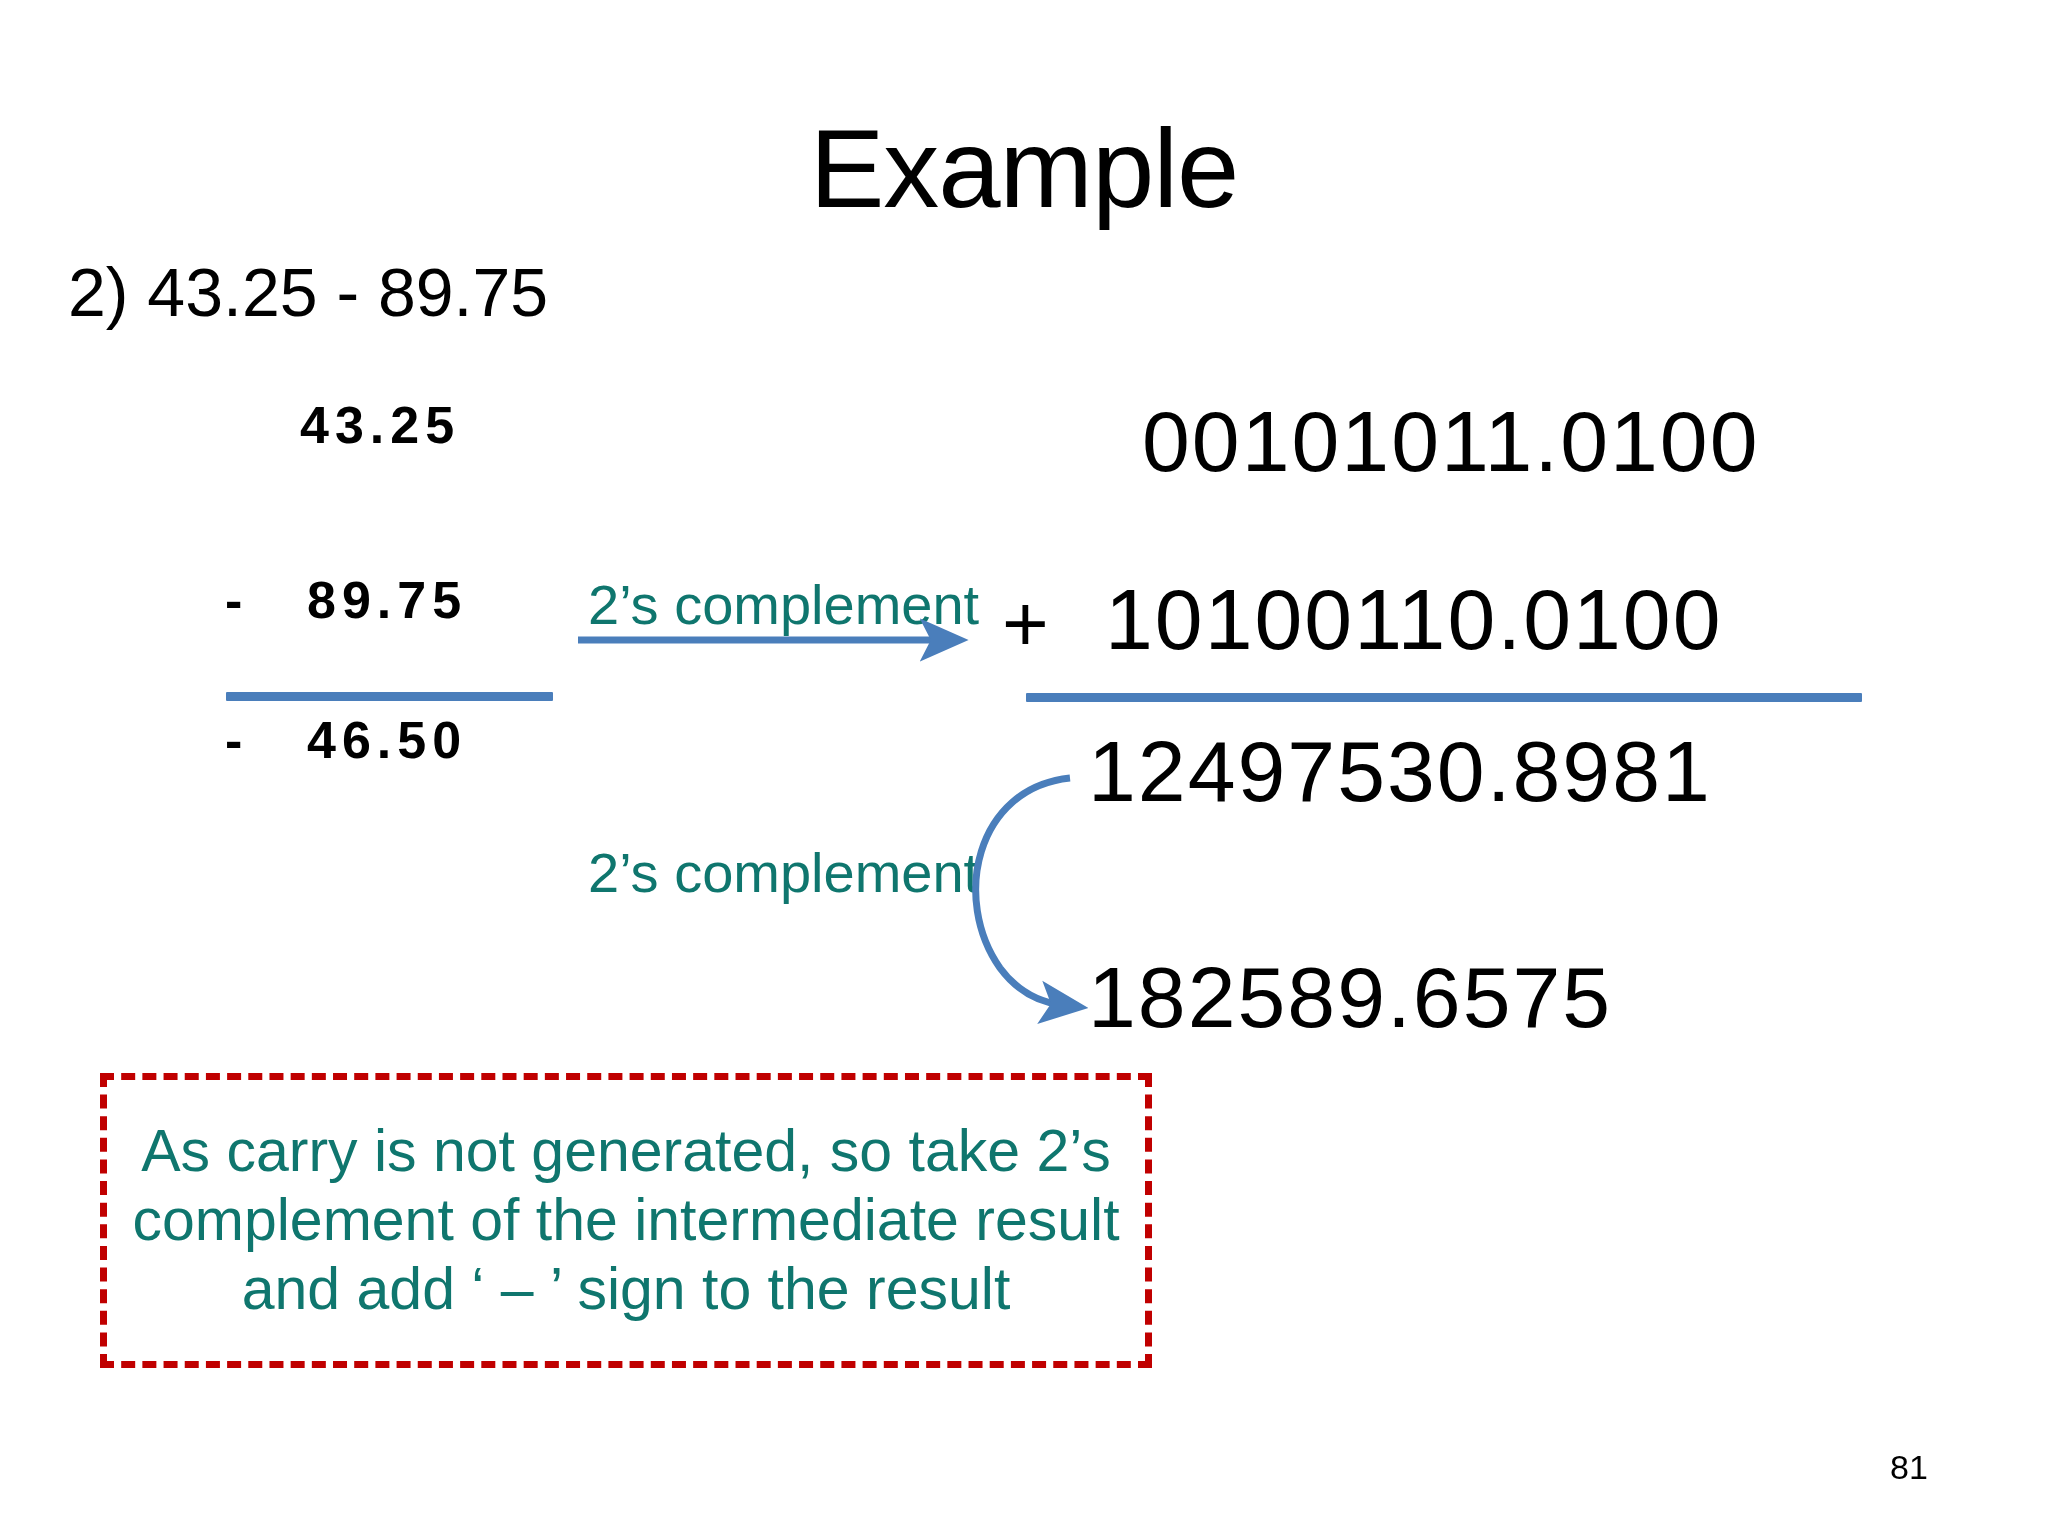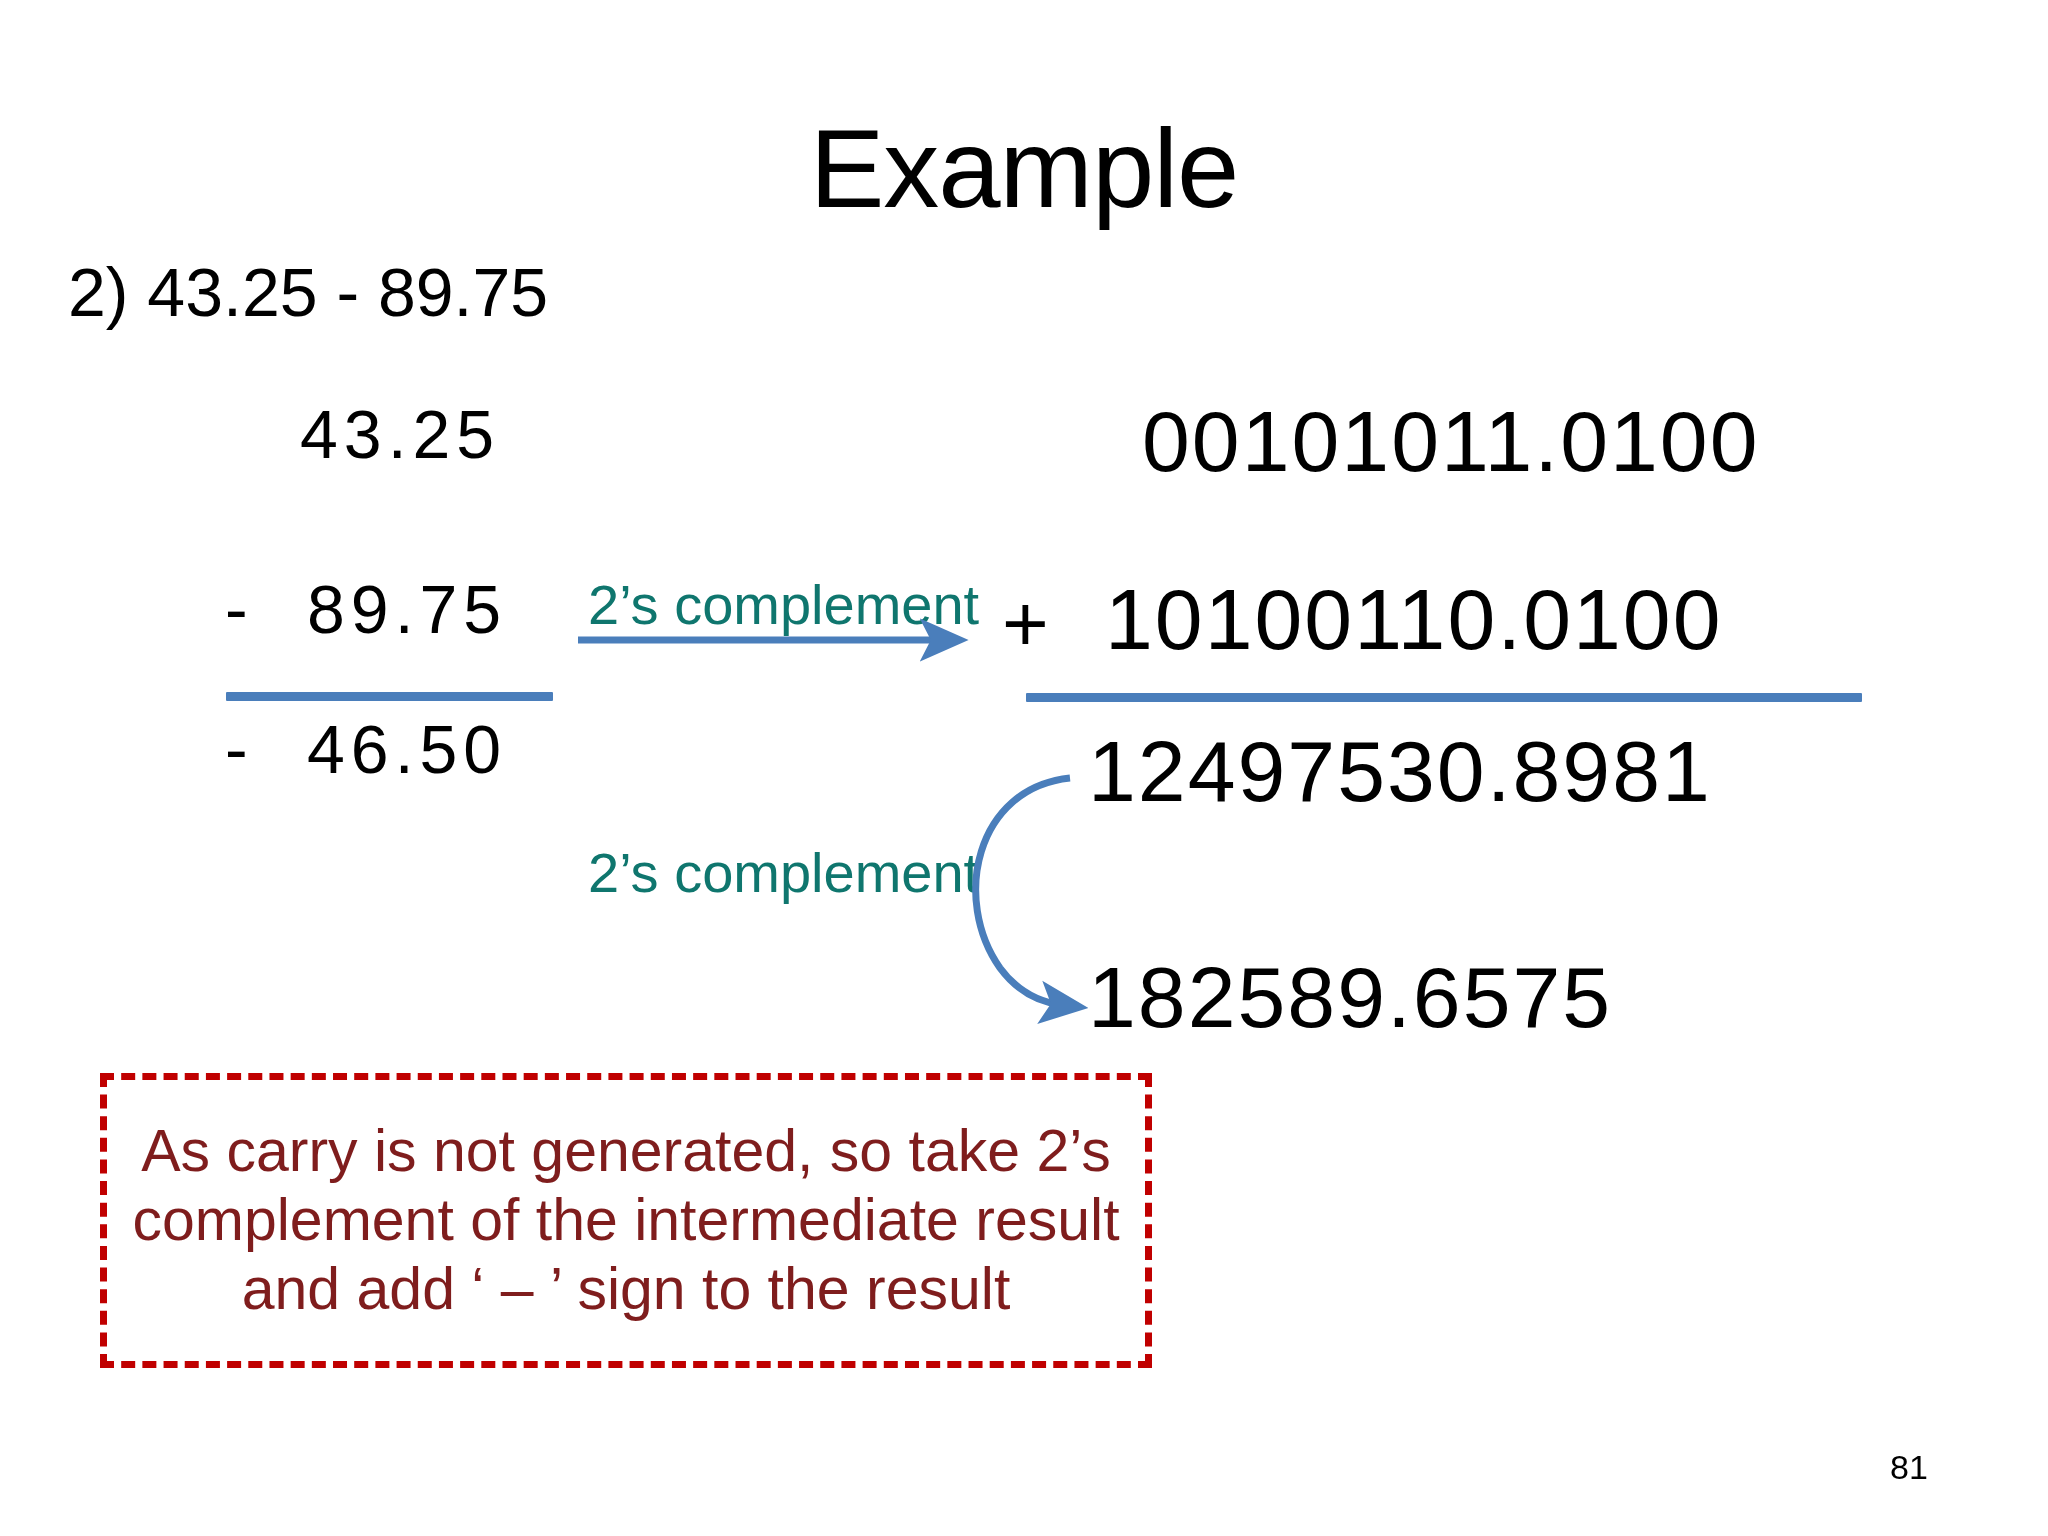--- a/index.html
+++ b/index.html
@@ -38,25 +38,25 @@
     left: 68px;
     top: 253px;
     font-size: 68px;
     color: #000000;
     white-space: nowrap;
   }
 
   
   .dec {
     position: absolute;
-    font-size: 68px;
+    font-size: 52px;
     color: #000000;
     white-space: nowrap;
     letter-spacing: 6px;
-    font-weight: 400;
+    font-weight: 700;
   }
   #dec-operand1 { left: 300px; top: 395px; }
   #dec-operand2 { left: 225px; top: 570px; }
   #dec-result   { left: 225px; top: 710px; }
 
   .dec .op {
     display: inline-block;
     width: 82px;
   }
 
@@ -123,21 +123,21 @@
     height: 295px;
     box-sizing: border-box;
     border: 7px dashed #c00000;
     display: flex;
     align-items: center;
     justify-content: center;
   }
   #note-text {
     font-size: 59px;
     line-height: 1.17;
-    color: #7f1d1d;
+    color: #0f766e;
     text-align: center;
     padding: 0 18px;
   }
 
   
   #page-number {
     position: absolute;
     left: 1890px;
     top: 1448px;
     font-size: 34px;

